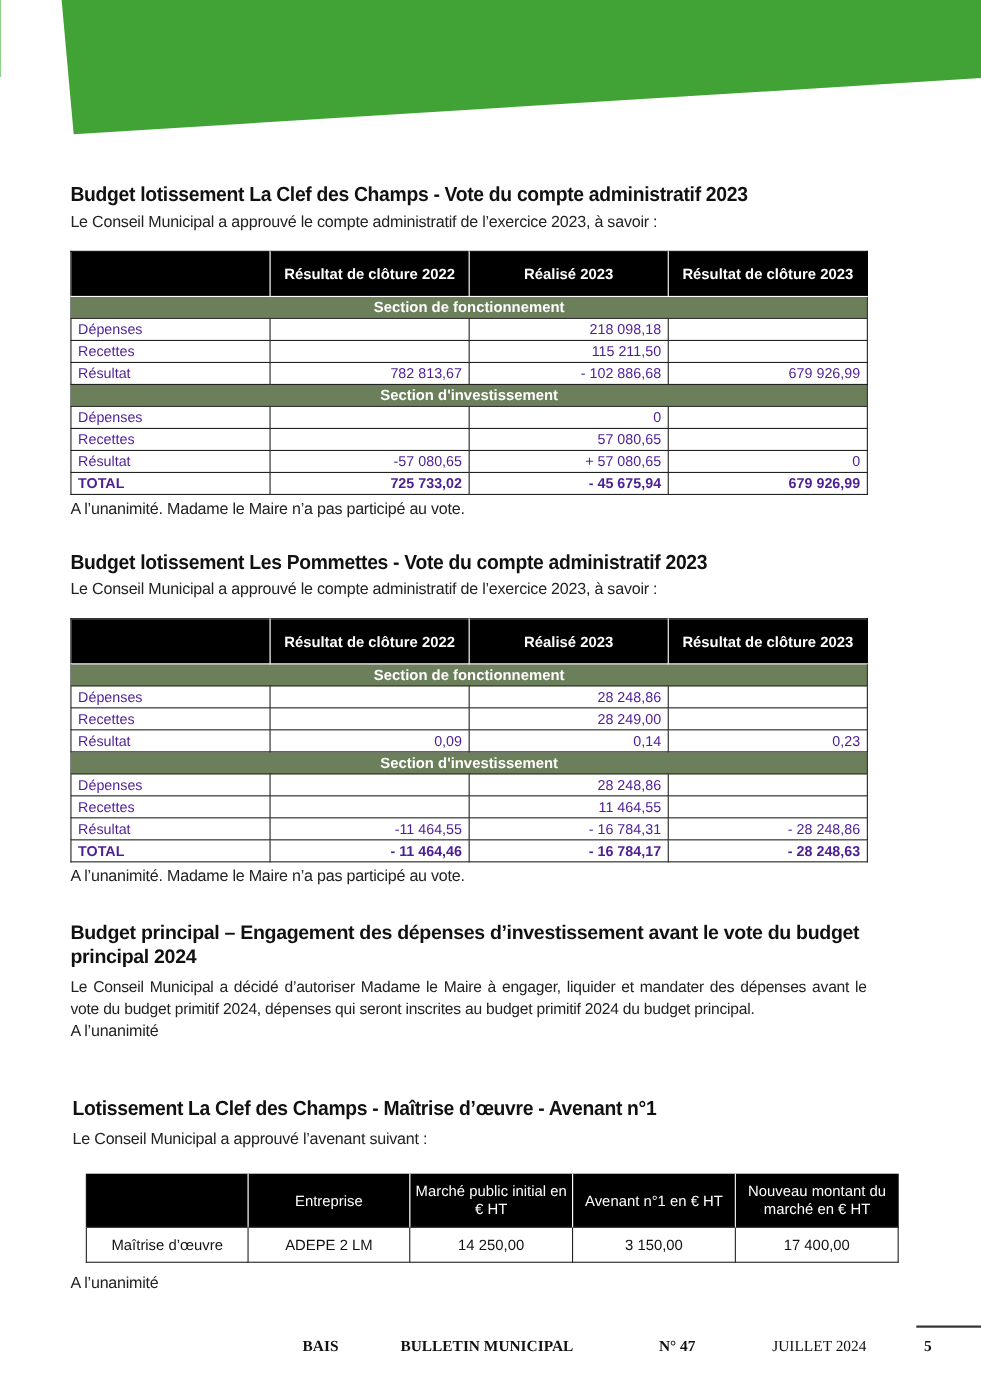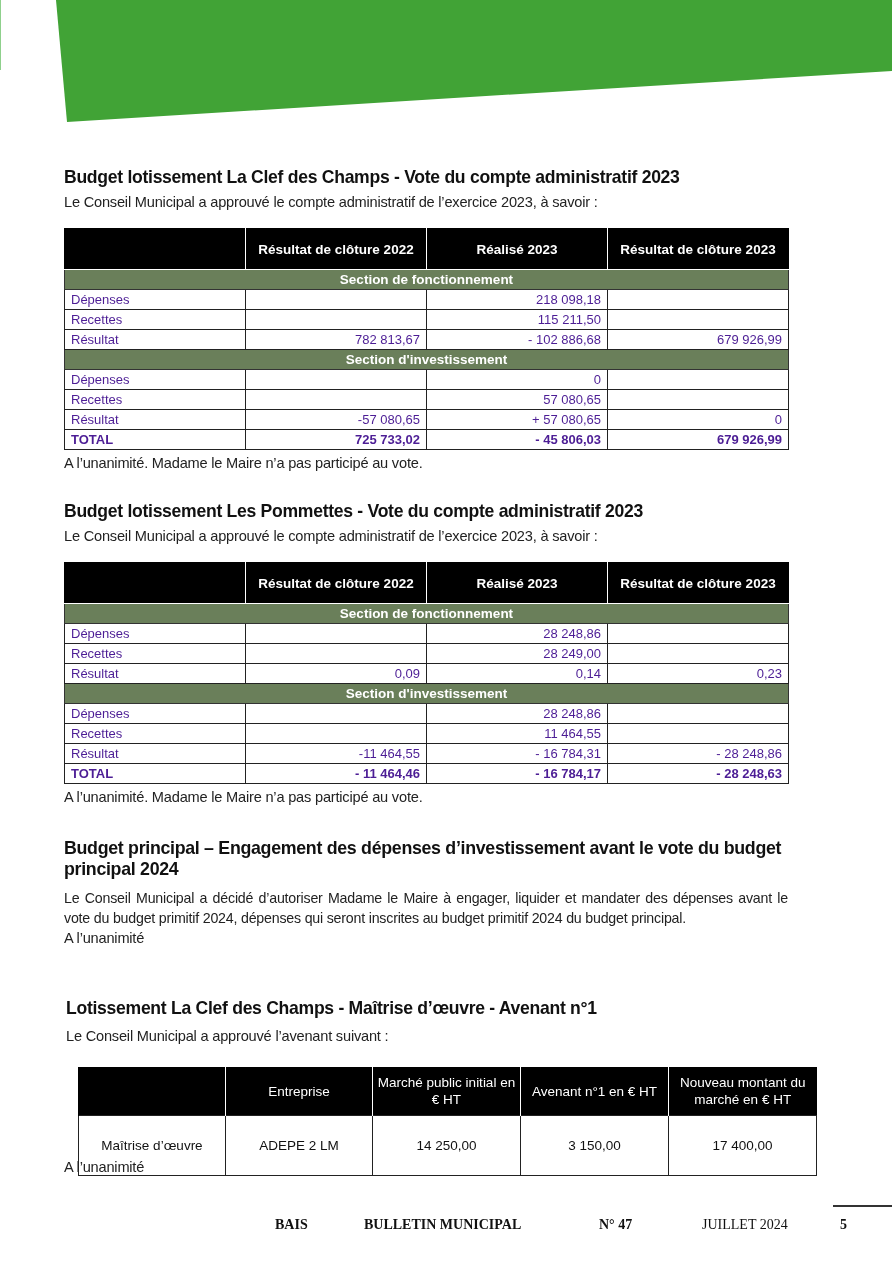--- a/index.html
+++ b/index.html
@@ -40,21 +40,21 @@
   table.avenant { border-collapse: collapse; width: 738px; table-layout: fixed; font-size: 13.5px; }
   table.avenant col.a0 { width: 147px; } 
   table.avenant col.a1 { width: 147px; }
   table.avenant col.a2, table.avenant col.a3, table.avenant col.a4 { width: 148px; }
   table.avenant th {
     background: #000; color: #fff; font-weight: normal; height: 48px; line-height: 17px;
     border-left: 1px solid #fff; padding: 0 3px; text-align: center; font-size: 13.5px;
   }
   table.avenant th:first-child { border-left: 1px solid #000; }
   table.avenant td {
-    border: 1px solid #222; height: 23px; text-align: center; font-size: 13.5px; padding: 18px;
+    border: 1px solid #222; height: 23px; text-align: center; font-size: 13.5px; padding: 4px;
   }
 
   .footer { position: absolute; top: 1215px; left: 0; width: 892px; height: 24px; font-family: "Liberation Serif", serif; font-size: 14px; }
   .footer span { position: absolute; top: 2px; }
   .f-bold { font-weight: bold; }
   .footer-rule { position: absolute; left: 833px; top: 1205px; width: 59px; height: 2px; background: #333; }
 </style>
 </head>
 <body>
 
@@ -122,21 +122,21 @@
       </tr>
       <tr>
         <td class="label">Résultat</td>
         <td>-57 080,65</td>
         <td>+ 57 080,65</td>
         <td>0</td>
       </tr>
       <tr class="total">
         <td class="label">TOTAL</td>
         <td>725 733,02</td>
-        <td>- 45 806,03</td>
+        <td>- 45 675,94</td>
         <td>679 926,99</td>
       </tr>
     </tbody>
   </table>
   <p class="p" style="margin-top:3px;">A l’unanimité. Madame le Maire n’a pas participé au vote.</p>
 </div>
 
 <div class="block" style="top:500px;">
   <h2 class="h2">Budget lotissement Les Pommettes - Vote du compte administratif 2023</h2>
   <p class="p" style="margin-top:5px;">Le Conseil Municipal a approuvé le compte administratif de l’exercice 2023, à savoir :</p>

